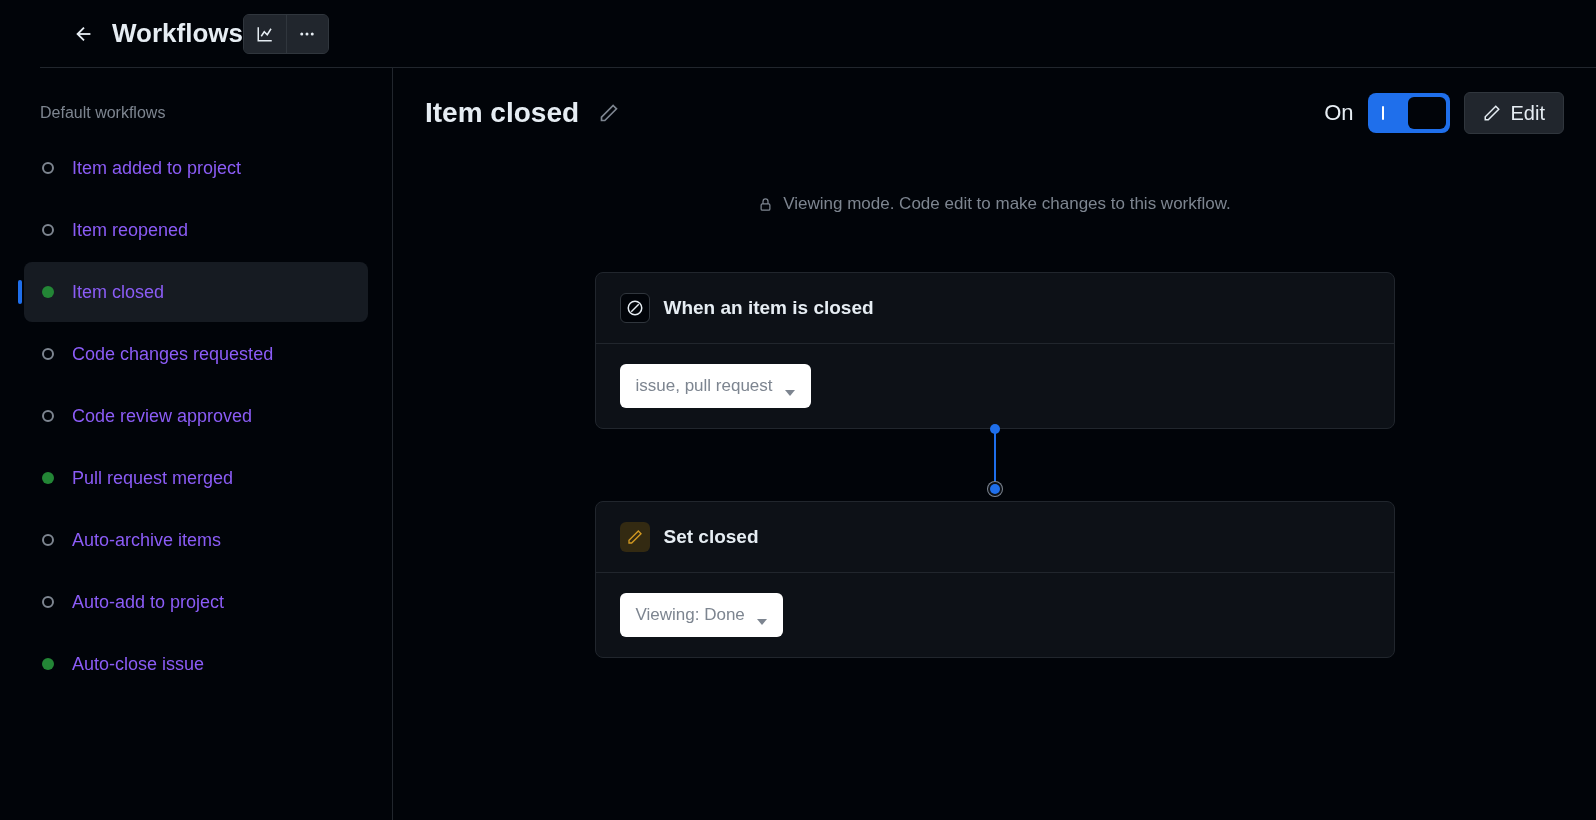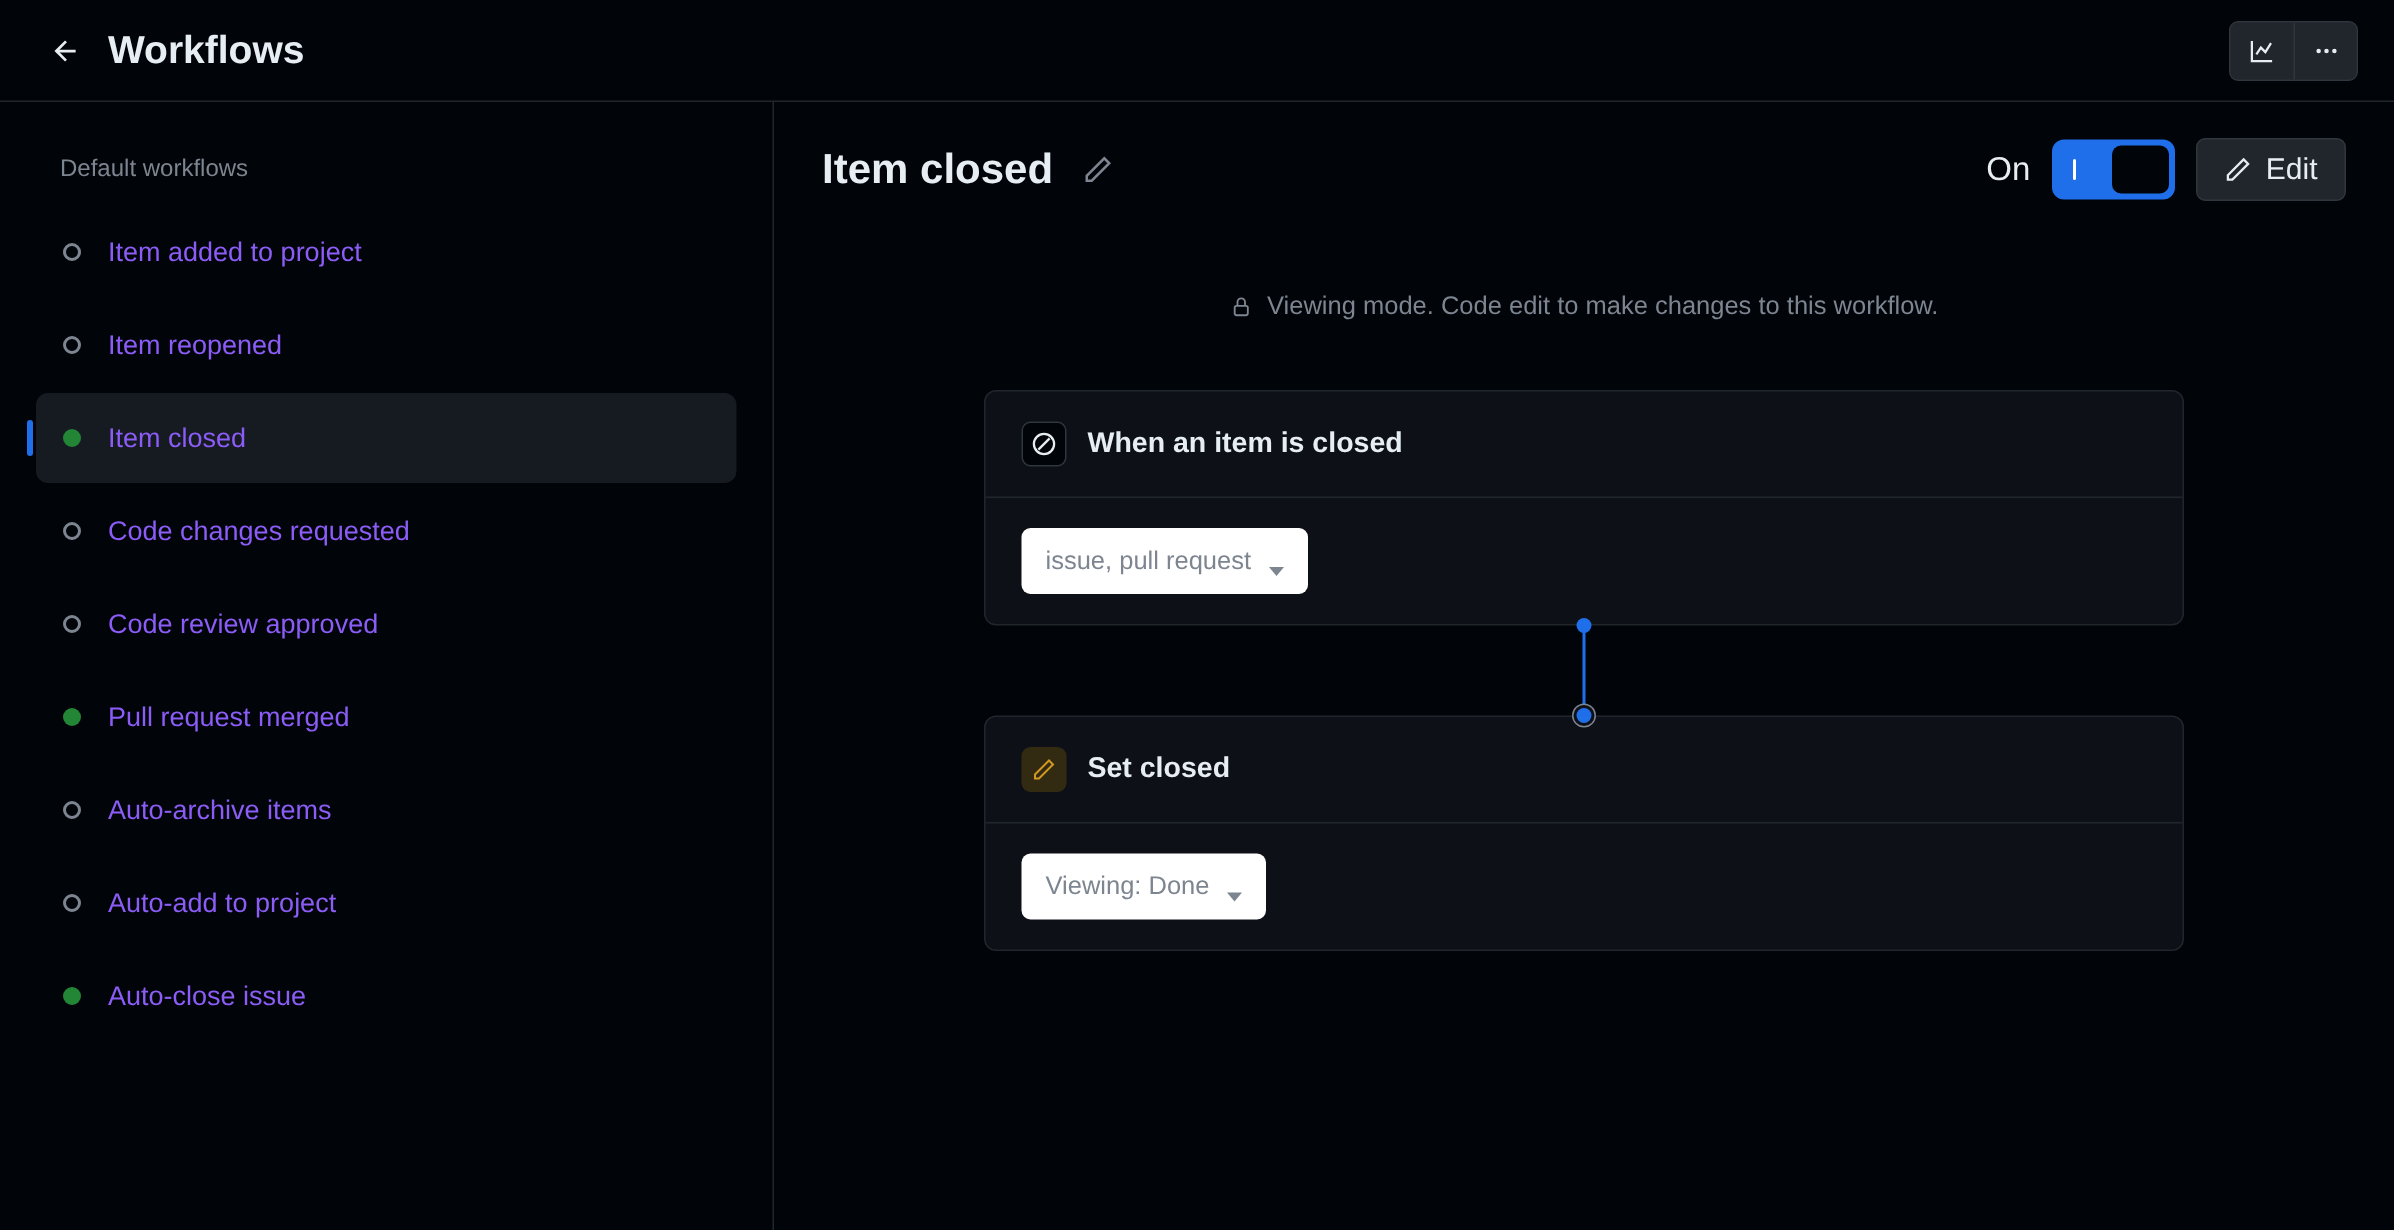--- a/index.html
+++ b/index.html
@@ -9,24 +9,25 @@
     font-family: -apple-system, BlinkMacSystemFont, "Segoe UI", Helvetica, Arial, sans-serif;
     width: 1596px;
     height: 820px;
     overflow: hidden;
   }
 
   
   .header {
     display: flex;
     align-items: center;
-    justify-content: space-between;
+    justify-content: flex-start;
     height: 68px;
     padding: 0 24px 0 32px;
     border-bottom: 1px solid #21262d;
+    margin-left: 40px;
   }
   .header-left { display: flex; align-items: center; gap: 16px; }
   .back-arrow {
     width: 24px; height: 24px;
     display: flex; align-items: center; justify-content: center;
     cursor: pointer;
     color: #e6edf3;
   }
   .header-title { font-size: 26px; font-weight: 600; }
   .header-right { display: flex; align-items: center; gap: 0; }
@@ -42,21 +43,21 @@
     display: flex; align-items: center; justify-content: center;
     background: #21262d;
     cursor: pointer;
     color: #e6edf3;
   }
   .btn-group .icon-btn + .icon-btn { border-left: 1px solid #30363d; }
 
   
   .layout { display: flex; height: calc(820px - 68px); }
   .sidebar {
-    width: 516px;
+    width: 393px;
     border-right: 1px solid #21262d;
     padding: 36px 24px;
   }
   .sidebar-heading {
     color: #7d8590;
     font-size: 16px;
     font-weight: 400;
     margin: 0 0 16px 16px;
   }
   .wf-list { list-style: none; }
@@ -161,20 +162,21 @@
     display: flex;
     flex-direction: column;
     align-items: center;
     padding: 0 32px;
   }
   .card {
     width: 800px;
     background: #0d1117;
     border: 1px solid #21262d;
     border-radius: 8px;
+    margin-top: 12px;
   }
   .card-head {
     display: flex;
     align-items: center;
     gap: 14px;
     padding: 20px 24px;
     border-bottom: 1px solid #21262d;
   }
   .card-head-icon {
     width: 30px; height: 30px;

